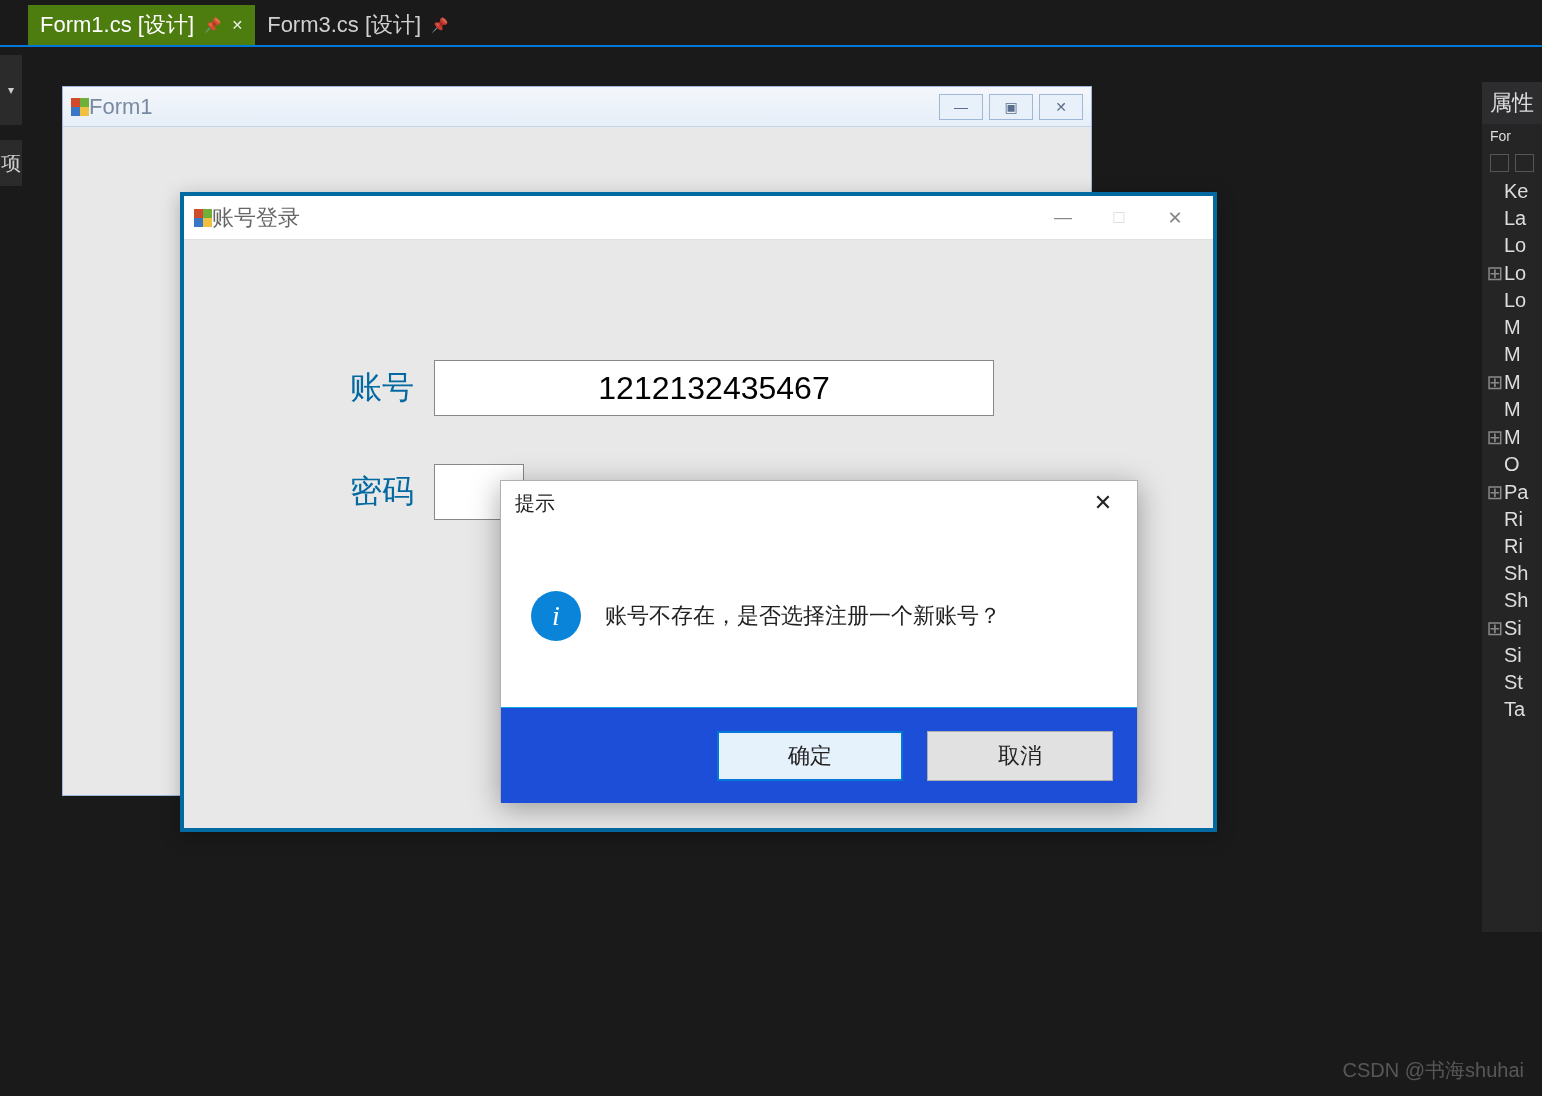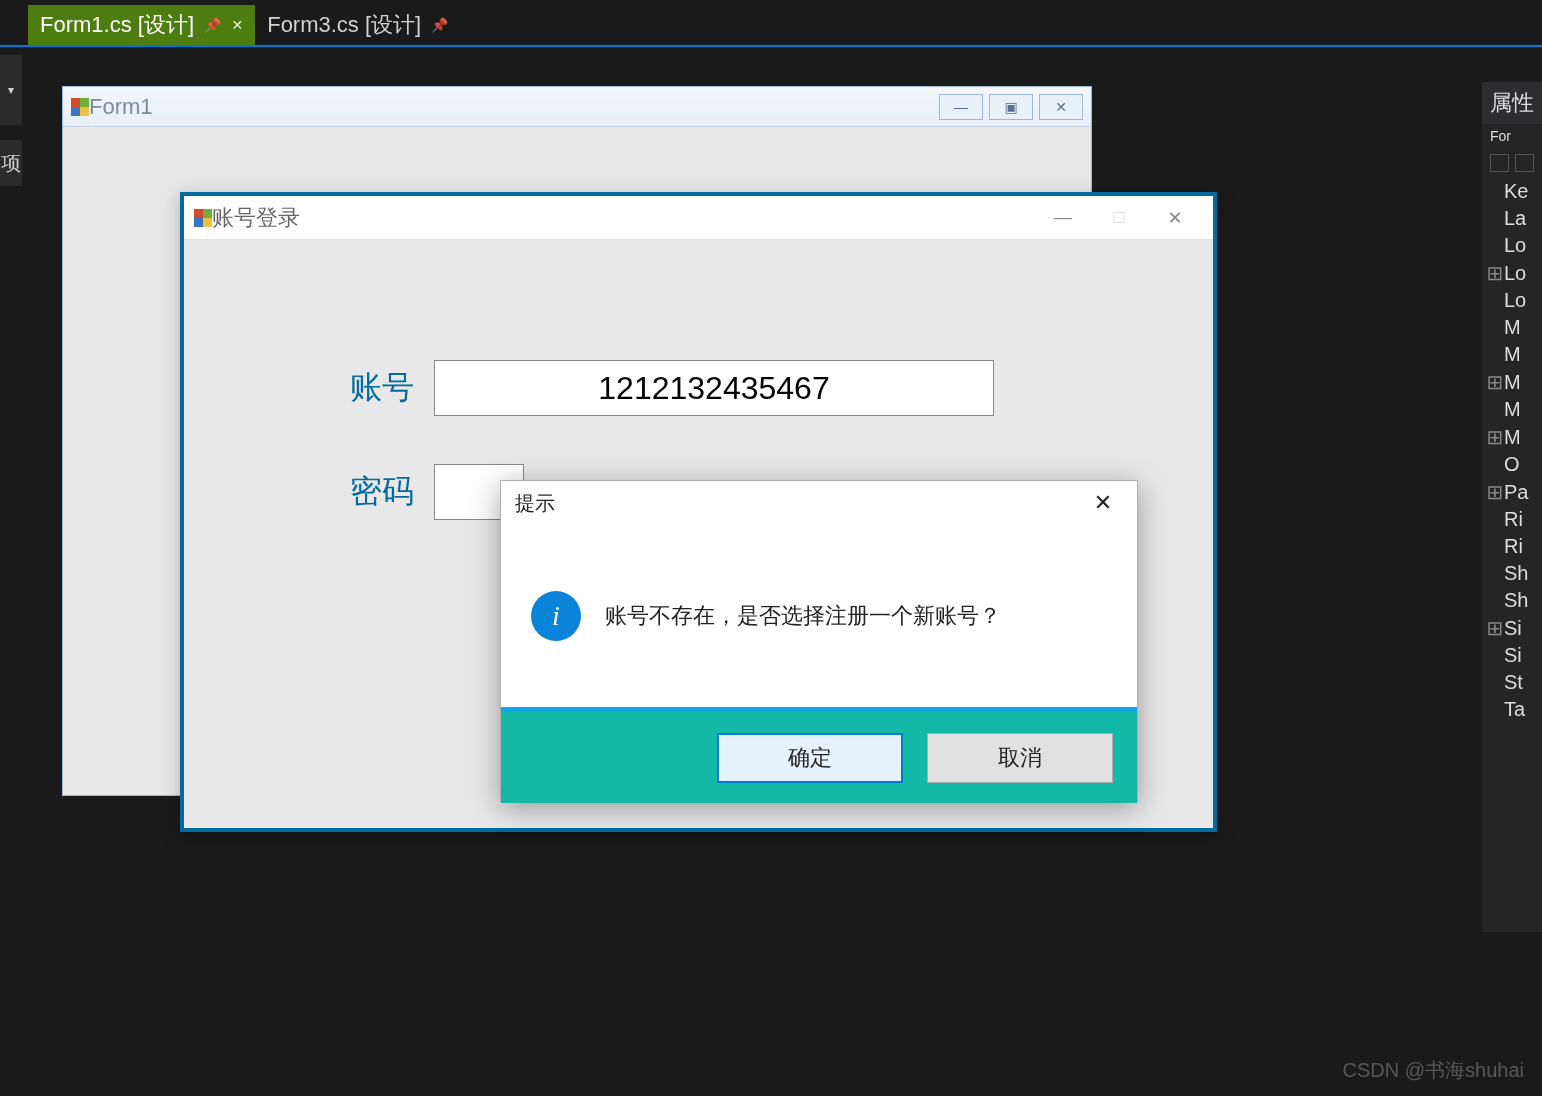--- a/index.html
+++ b/index.html
@@ -39,21 +39,21 @@
 
   
   .msgbox { position: absolute; left: 500px; top: 436px; width: 638px; height: 322px; background: #fff; border: 1px solid #b0b0b0; box-shadow: 0 6px 28px rgba(0,0,0,0.35); margin-top: 44px; }
   .msg-titlebar { height: 44px; display: flex; align-items: center; padding: 0 14px; border-bottom: 0; }
   .msg-titlebar .title { font-size: 20px; color: #222; flex:1; }
   .msg-titlebar .close { width: 40px; height: 40px; display:flex; align-items:center; justify-content:center; font-size: 22px; color:#222; }
   .msg-body { height: 182px; display: flex; align-items: center; padding: 0 30px; gap: 24px; }
   .msg-body .info-icon { width: 50px; height: 50px; border-radius: 50%; background: #0a84d8; display:flex; align-items:center; justify-content:center; }
   .msg-body .info-icon span { color:#fff; font-size: 28px; font-family: Georgia, serif; font-style: italic; }
   .msg-body .text { font-size: 22px; color: #222; }
-  .msg-footer { height: 96px; background: #14b8a6; display: flex; align-items: center; justify-content: flex-end; padding: 0 24px; gap: 24px; border-top: 5px solid #0ea5e9; }
+  .msg-footer { height: 96px; background: #1d4ed8; display: flex; align-items: center; justify-content: flex-end; padding: 0 24px; gap: 24px; border-top: 1px solid #0ea5e9; }
   .msg-btn { width: 186px; height: 50px; border: 1px solid #adadad; background: #e1e1e1; font-size: 22px; color: #222; display:flex; align-items:center; justify-content:center; }
   .msg-btn.primary { border: 2px solid #0078d7; background: #e5f1fb; }
 
   
   .prop-panel { position: absolute; right: 0; top: 82px; width: 60px; height: 850px; background: #252526; color: #ddd; font-size: 20px; }
   .prop-panel .hdr { padding: 6px 8px; background: #2d2d30; font-size: 22px; }
   .prop-panel .sub { padding: 4px 8px; font-size: 14px; }
   .prop-panel .toolbar { padding: 6px 8px; display:flex; gap:6px; }
   .prop-panel .tb-icon { width: 20px; height: 18px; border: 1px solid #555; display:inline-block; }
   .prop-panel .row { display:flex; align-items:center; padding: 2px 4px; font-size: 20px; margin:0; }

